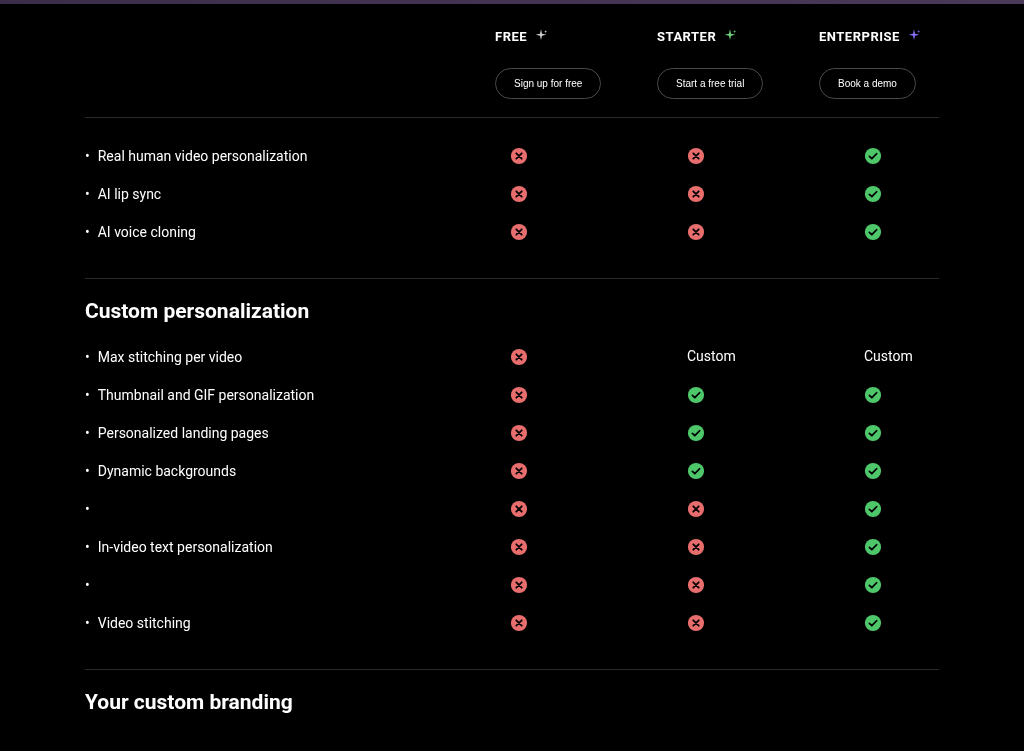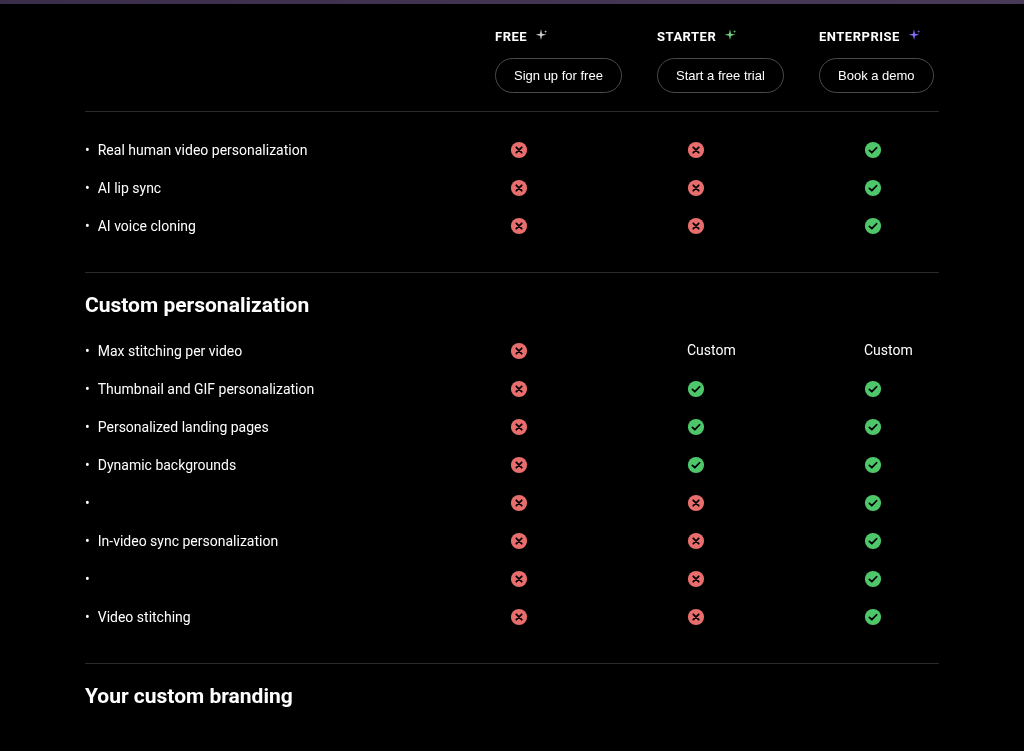--- a/index.html
+++ b/index.html
@@ -33,21 +33,21 @@
       width: 410px;
       flex-shrink: 0;
     }
     .plan-col {
       width: 162px;
       flex-shrink: 0;
     }
     .plan-header {
       display: flex;
       flex-direction: column;
-      gap: 14px;
+      gap: 24px;
     }
     .plan-title {
       display: flex;
       align-items: center;
       gap: 6px;
       font-size: 13px;
       font-weight: 700;
       letter-spacing: 0.5px;
     }
     .sparkle {
@@ -55,21 +55,21 @@
     }
     .cta-button {
       display: inline-flex;
       align-items: center;
       justify-content: center;
       border: 1px solid #4a4a4a;
       background: transparent;
       color: #ffffff;
       border-radius: 999px;
       padding: 9px 18px;
-      font-size: 13px;
+      font-size: 10px;
       cursor: pointer;
       white-space: nowrap;
       width: fit-content;
     }
     .divider {
       border: none;
       border-top: 1px solid #2a2a2a;
       margin: 0;
     }
     .section {
@@ -414,21 +414,21 @@
               <svg width="18" height="18" viewBox="0 0 20 20">
                 <circle cx="10" cy="10" r="9" fill="#4ec76a"></circle>
                 <path d="M6 10.5 L8.7 13 L14 7.5" stroke="#000" stroke-width="2" fill="none" stroke-linecap="round" stroke-linejoin="round"></path>
               </svg>
             </span>
           </div>
         </div>
         <div class="feature-row">
           <div class="feature-label-wrap">
             <span class="bullet">•</span>
-            <span class="feature-label">In-video sync personalization</span>
+            <span class="feature-label">In-video text personalization</span>
           </div>
           <div class="cell">
             <span class="icon-wrap">
               <svg width="18" height="18" viewBox="0 0 20 20">
                 <circle cx="10" cy="10" r="9" fill="#e86d6d"></circle>
                 <path d="M7 7 L13 13 M13 7 L7 13" stroke="#000" stroke-width="2" stroke-linecap="round"></path>
               </svg>
             </span>
           </div>
           <div class="cell">

